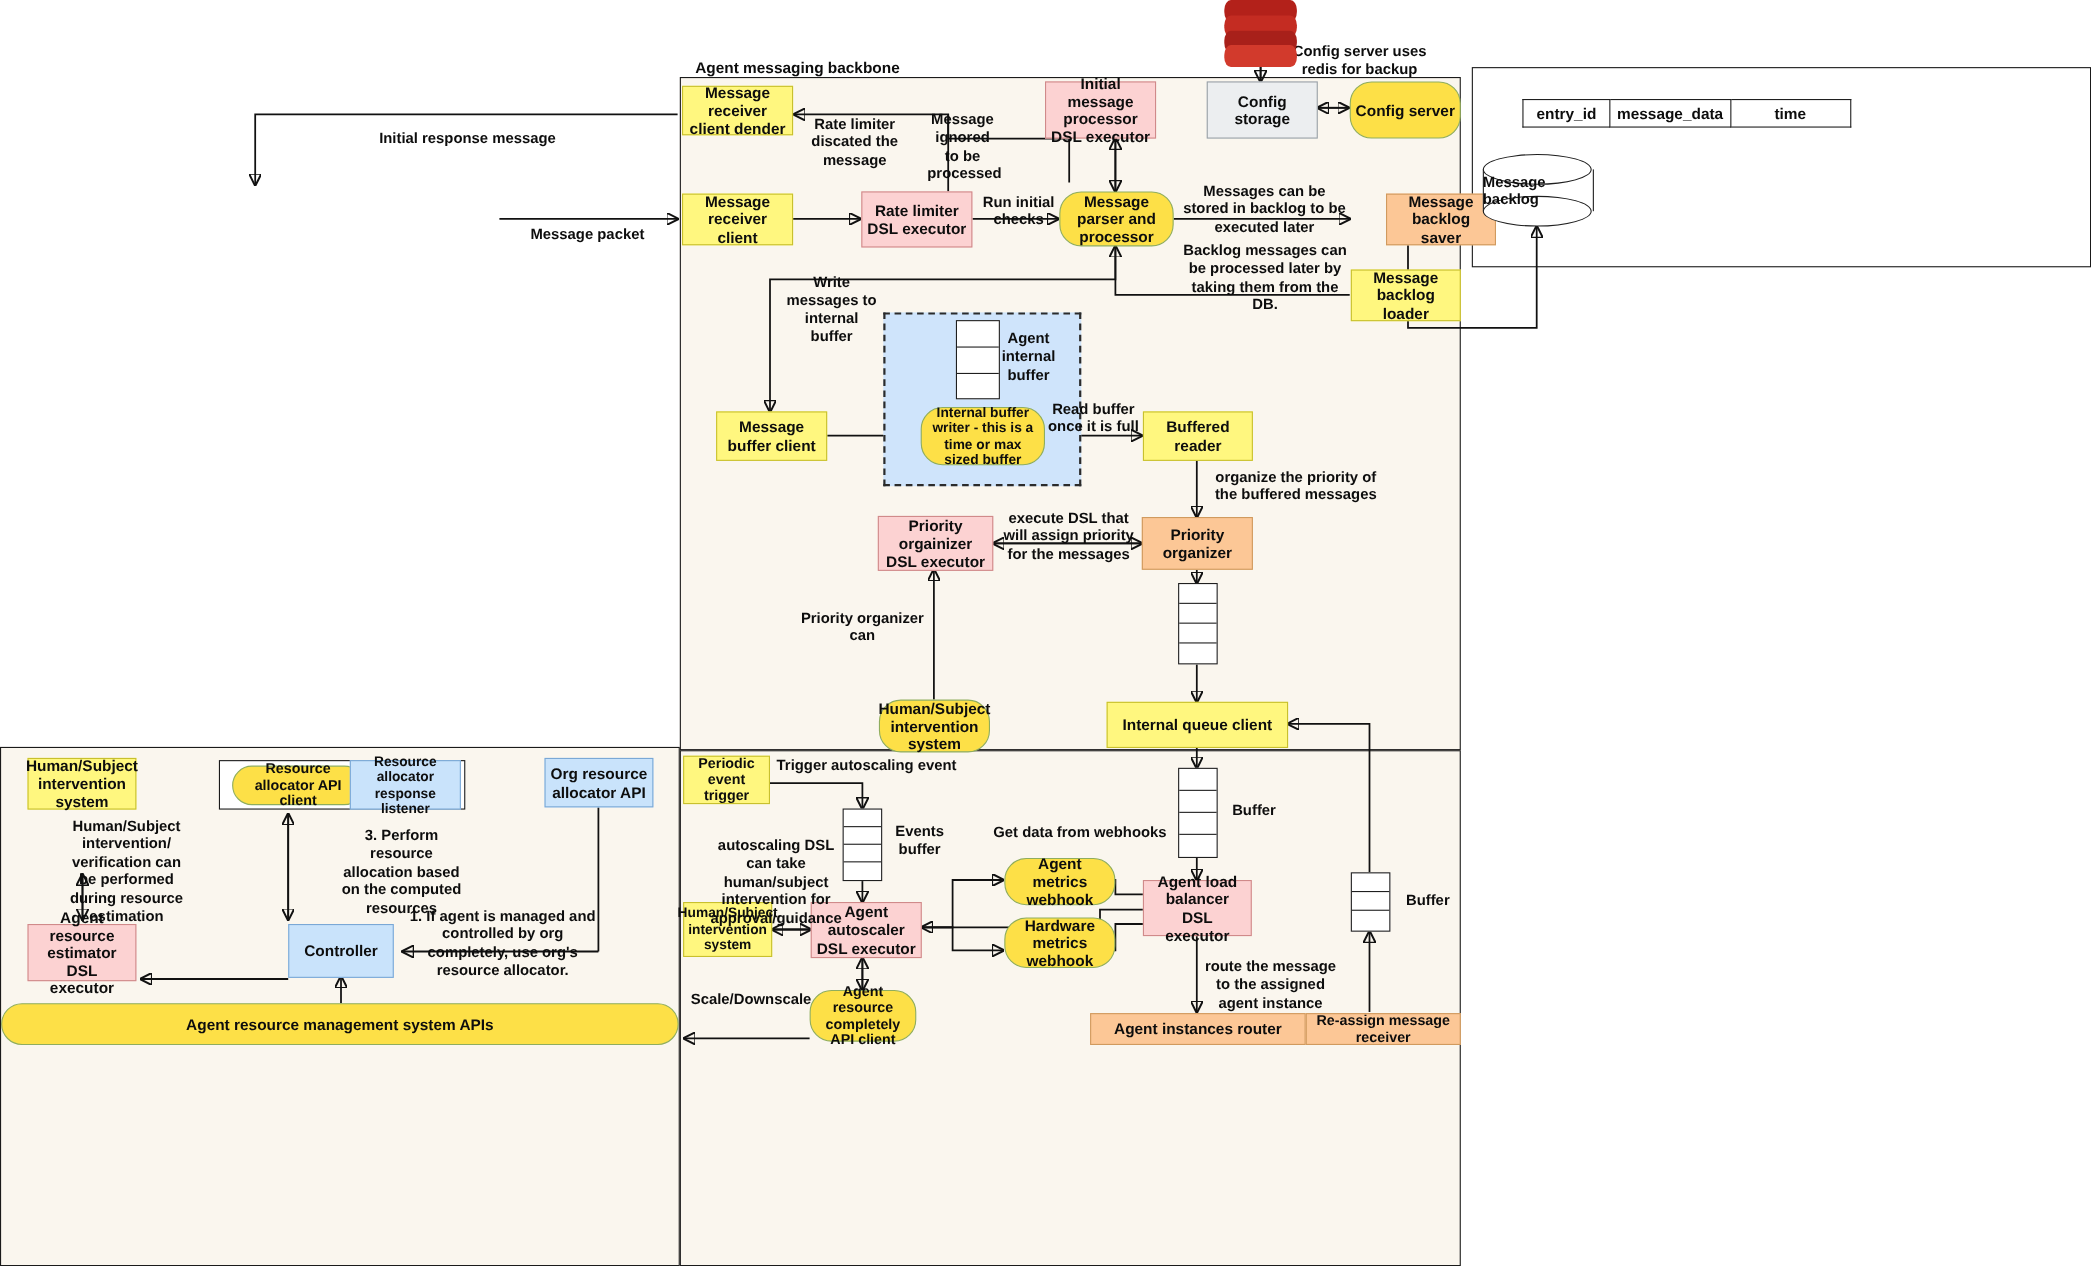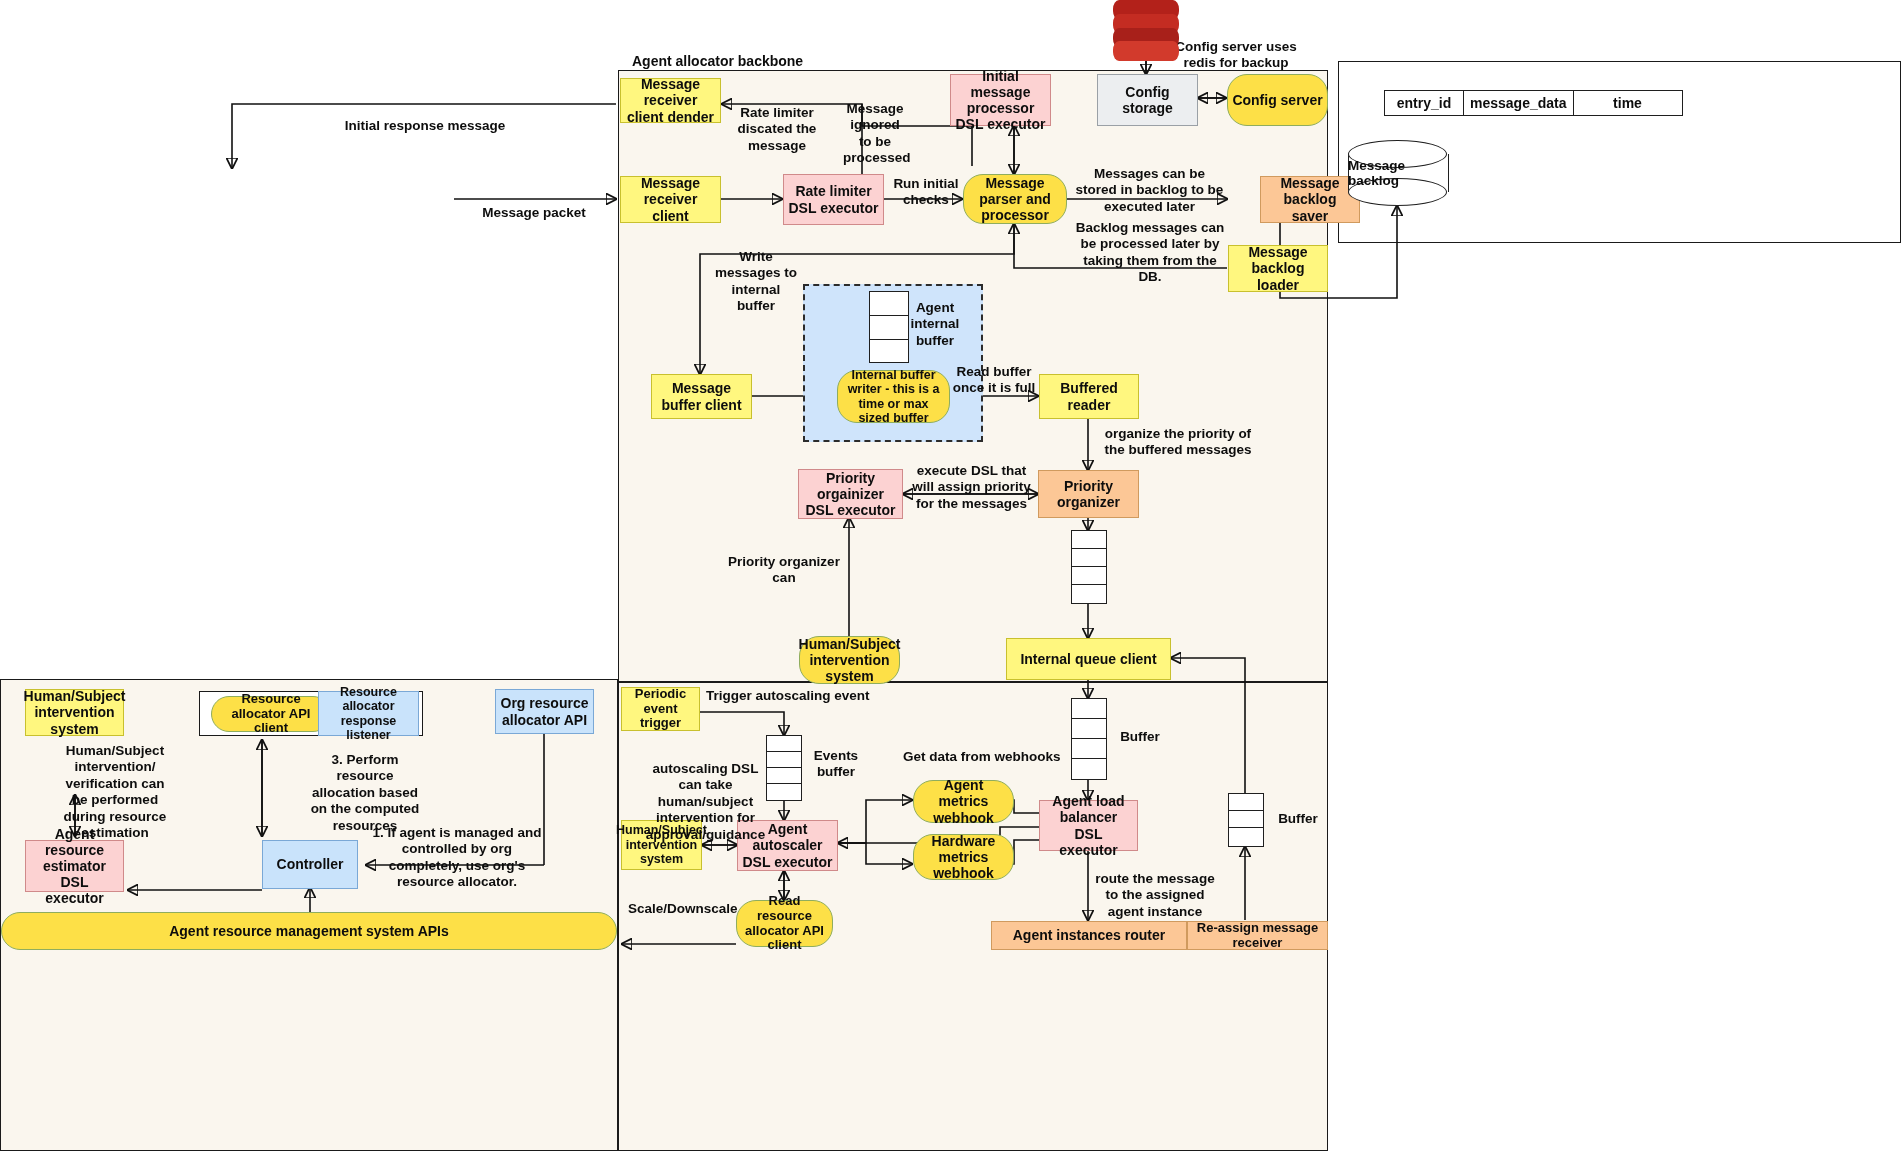--- a/index.html
+++ b/index.html
@@ -151,21 +151,21 @@
     <line x1="75" y1="836" x2="75" y2="795" marker-end="url(#ah)"></line>
     <line x1="75" y1="795" x2="75" y2="836" marker-end="url(#ah)"></line>
     <line x1="262" y1="836" x2="262" y2="740" marker-end="url(#ah)"></line>
     <line x1="262" y1="740" x2="262" y2="836" marker-end="url(#ah)"></line>
     <line x1="262" y1="890" x2="128" y2="890" marker-end="url(#ah)"></line>
     <line x1="544" y1="865" x2="366" y2="865" marker-end="url(#ah)"></line>
     <line x1="310" y1="912" x2="310" y2="888" marker-end="url(#ah)"></line>
     <polyline points="544,734 544,865"></polyline>
   </svg>
 
-  <div class="grouplbl" style="left:632px;top:53px;">Agent allocator backbone</div>
+  <div class="grouplbl" style="left:632px;top:53px;">Agent messaging backbone</div>
 
   <div class="grouping" style="left:803px;top:284px;width:180px;height:158px;"></div>
   <div class="buffer" style="left:869px;top:291px;width:40px;height:72px;">
     <div style="height:24px"></div>
       <div style="height:24px"></div>
       <div style="height:24px"></div>
   </div>
   <div class="lbl" style="left:905px;top:300px;width:60px;">Agent internal buffer</div>
 
 
@@ -291,21 +291,21 @@
   <div class="node yellow" style="left:621px;top:820px;width:81px;height:50px;font-size:12.5px;">Human/Subject intervention system</div>
 
   <div class="node pink" style="left:737px;top:820px;width:101px;height:51px;">Agent autoscaler DSL executor</div>
 
   <div class="node green" style="left:913px;top:780px;width:101px;height:43px;">Agent metrics webhook</div>
 
   <div class="node green" style="left:913px;top:834px;width:101px;height:46px;">Hardware metrics webhook</div>
 
   <div class="node pink" style="left:1039px;top:800px;width:99px;height:51px;">Agent load balancer DSL executor</div>
 
-  <div class="node green" style="left:736px;top:900px;width:97px;height:47px;font-size:13px;">Read resource allocator API client</div>
+  <div class="node green" style="left:736px;top:900px;width:97px;height:47px;font-size:13px;">Agent resource completely API client</div>
 
   <div class="node orange" style="left:991px;top:921px;width:196px;height:29px;">Agent instances router</div>
 
   <div class="node orange" style="left:1187px;top:921px;width:141px;height:29px;font-size:13px;">Re-assign message receiver</div>
 
   <div class="lbl lbl-l" style="left:706px;top:688px;width:180px;">Trigger autoscaling event</div>
   <div class="lbl" style="left:808px;top:748px;width:56px;">Events buffer</div>
   <div class="lbl" style="left:644px;top:761px;width:123px;">autoscaling DSL can take human/subject intervention for approval/guidance</div>
   <div class="lbl lbl-l" style="left:903px;top:749px;width:160px;">Get data from webhooks</div>
   <div class="lbl" style="left:1114px;top:729px;width:52px;">Buffer</div>

